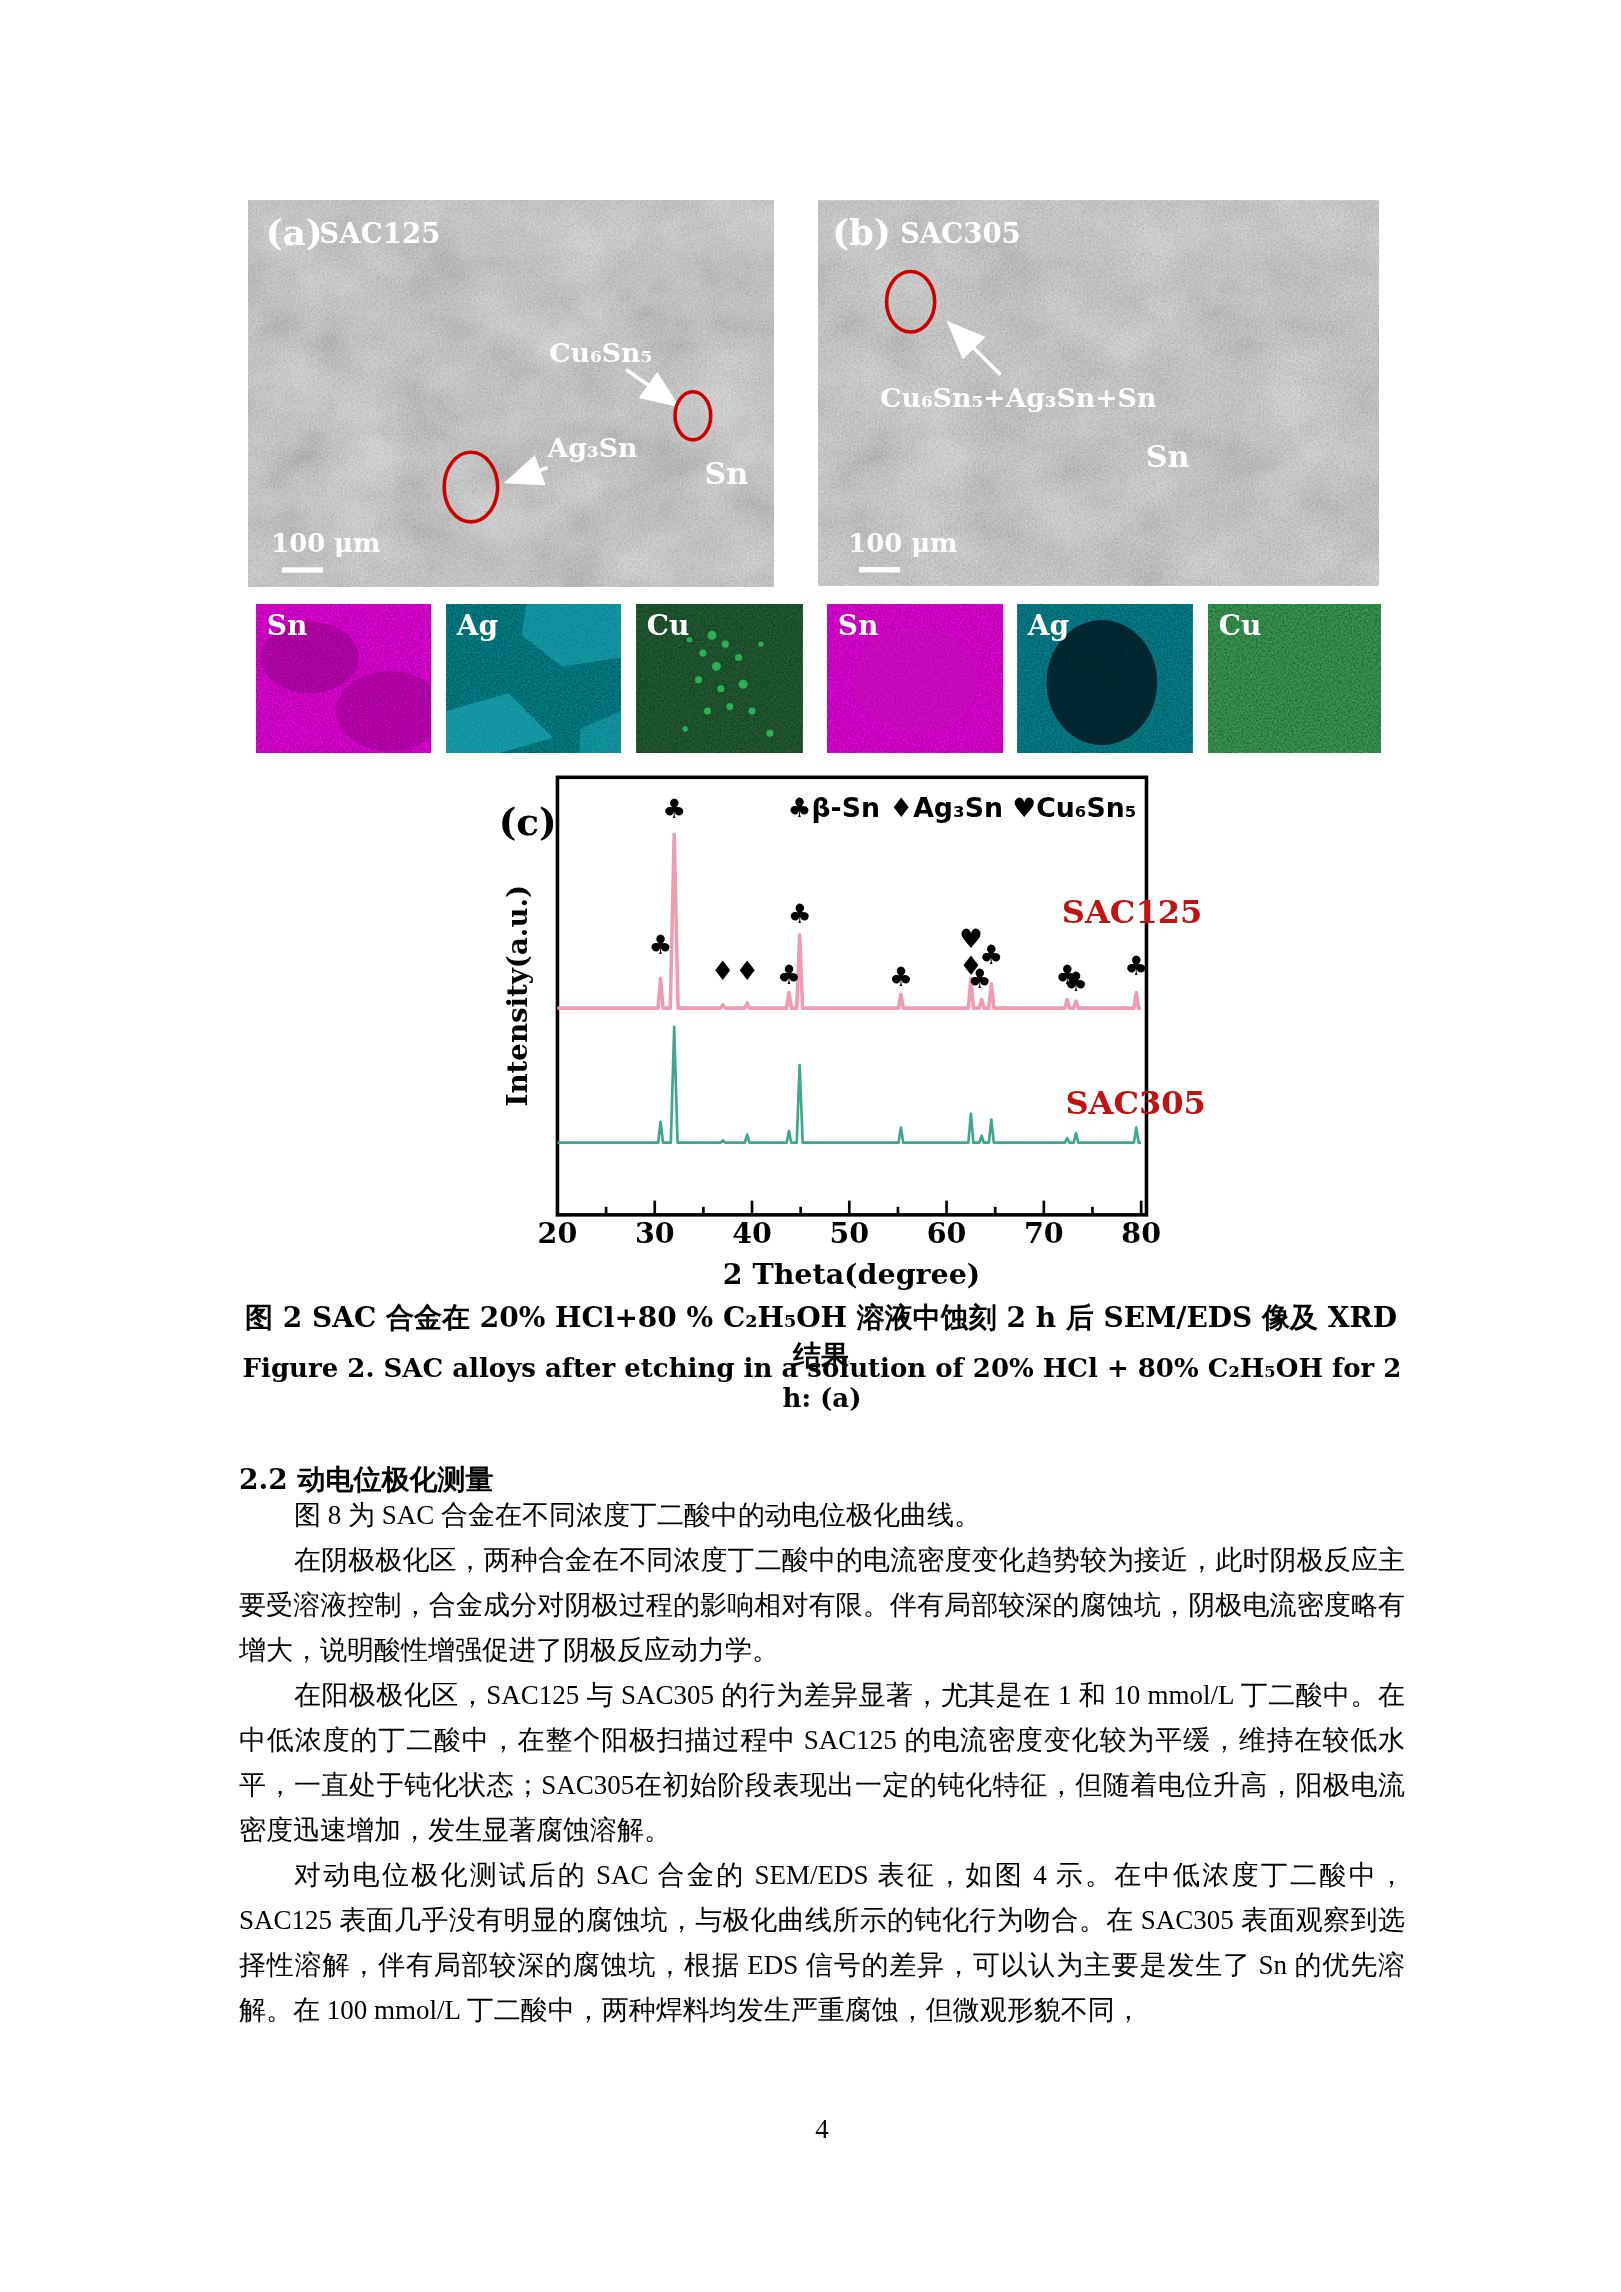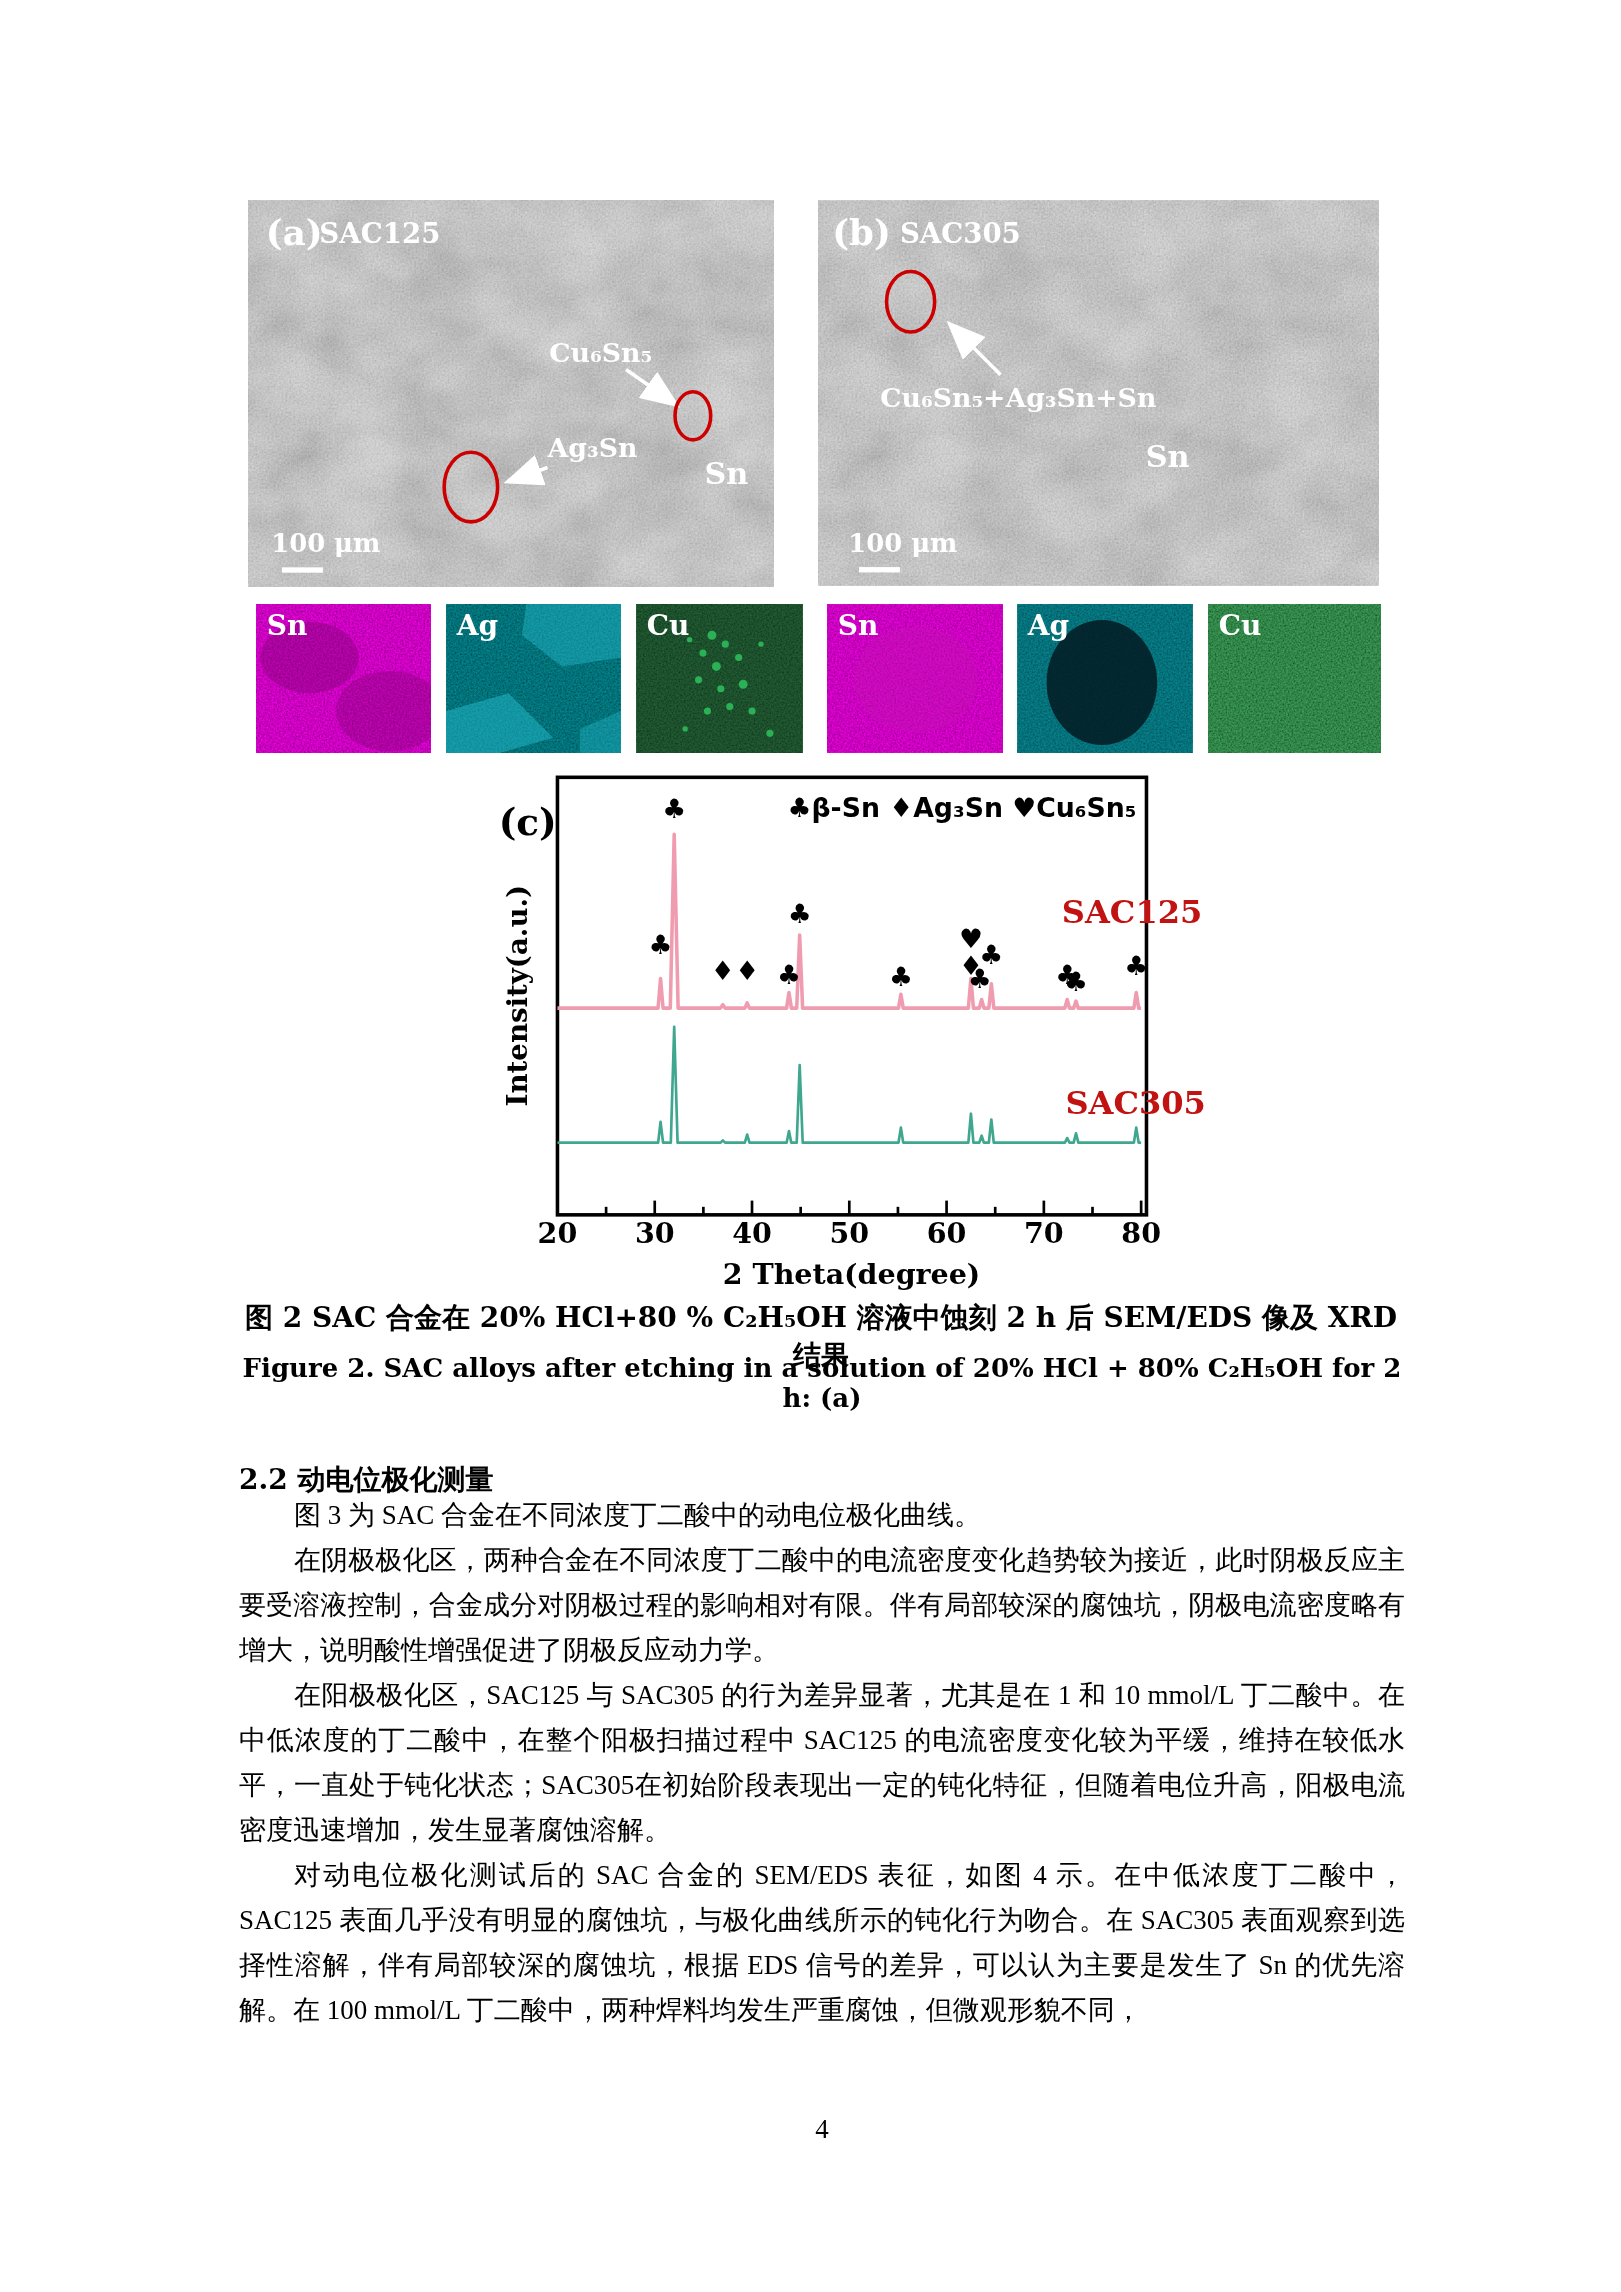--- a/index.html
+++ b/index.html
@@ -214,21 +214,21 @@
         <text x="687.8583333333333" y="257" text-anchor="middle" style="font:bold 30px 'DejaVu Sans',sans-serif">♣</text>
         <text x="755.5416666666666" y="239" text-anchor="middle" style="font:bold 30px 'DejaVu Sans',sans-serif">♣</text>
       </g>
   </svg>
 
   <div class="caption-zh" style="top:1299px">图 2 SAC 合金在 20% HCl+80 % C₂H₅OH 溶液中蚀刻 2 h 后 SEM/EDS 像及 XRD 结果</div>
   <div class="caption-en" style="top:1344px">Figure 2. SAC alloys after etching in a solution of 20% HCl + 80% C₂H₅OH for 2 h: (a)</div>
 
   <div class="sec-head" style="top:1449px">2.2 动电位极化测量</div>
   <div class="bodytext" style="top:1493px">
-    <p>图 3 为 SAC 合金在不同浓度丁二酸中的动电位极化曲线。</p>
+    <p>图 8 为 SAC 合金在不同浓度丁二酸中的动电位极化曲线。</p>
     <p>在阴极极化区，两种合金在不同浓度丁二酸中的电流密度变化趋势较为接近，此时阴极反应主要受溶液控制，合金成分对阴极过程的影响相对有限。伴有局部较深的腐蚀坑，阴极电流密度略有增大，说明酸性增强促进了阴极反应动力学。</p>
     <p>在阳极极化区，SAC125 与 SAC305 的行为差异显著，尤其是在 1 和 10 mmol/L 丁二酸中。在中低浓度的丁二酸中，在整个阳极扫描过程中 SAC125 的电流密度变化较为平缓，维持在较低水平，一直处于钝化状态；SAC305在初始阶段表现出一定的钝化特征，但随着电位升高，阳极电流密度迅速增加，发生显著腐蚀溶解。</p>
     <p>对动电位极化测试后的 SAC 合金的 SEM/EDS 表征，如图 4 示。在中低浓度丁二酸中，SAC125 表面几乎没有明显的腐蚀坑，与极化曲线所示的钝化行为吻合。在 SAC305 表面观察到选择性溶解，伴有局部较深的腐蚀坑，根据 EDS 信号的差异，可以认为主要是发生了 Sn 的优先溶解。在 100 mmol/L 丁二酸中，两种焊料均发生严重腐蚀，但微观形貌不同，</p>
   </div>
 
   <div class="pagenum">4</div>
 </div>
 
 
 </body></html>

